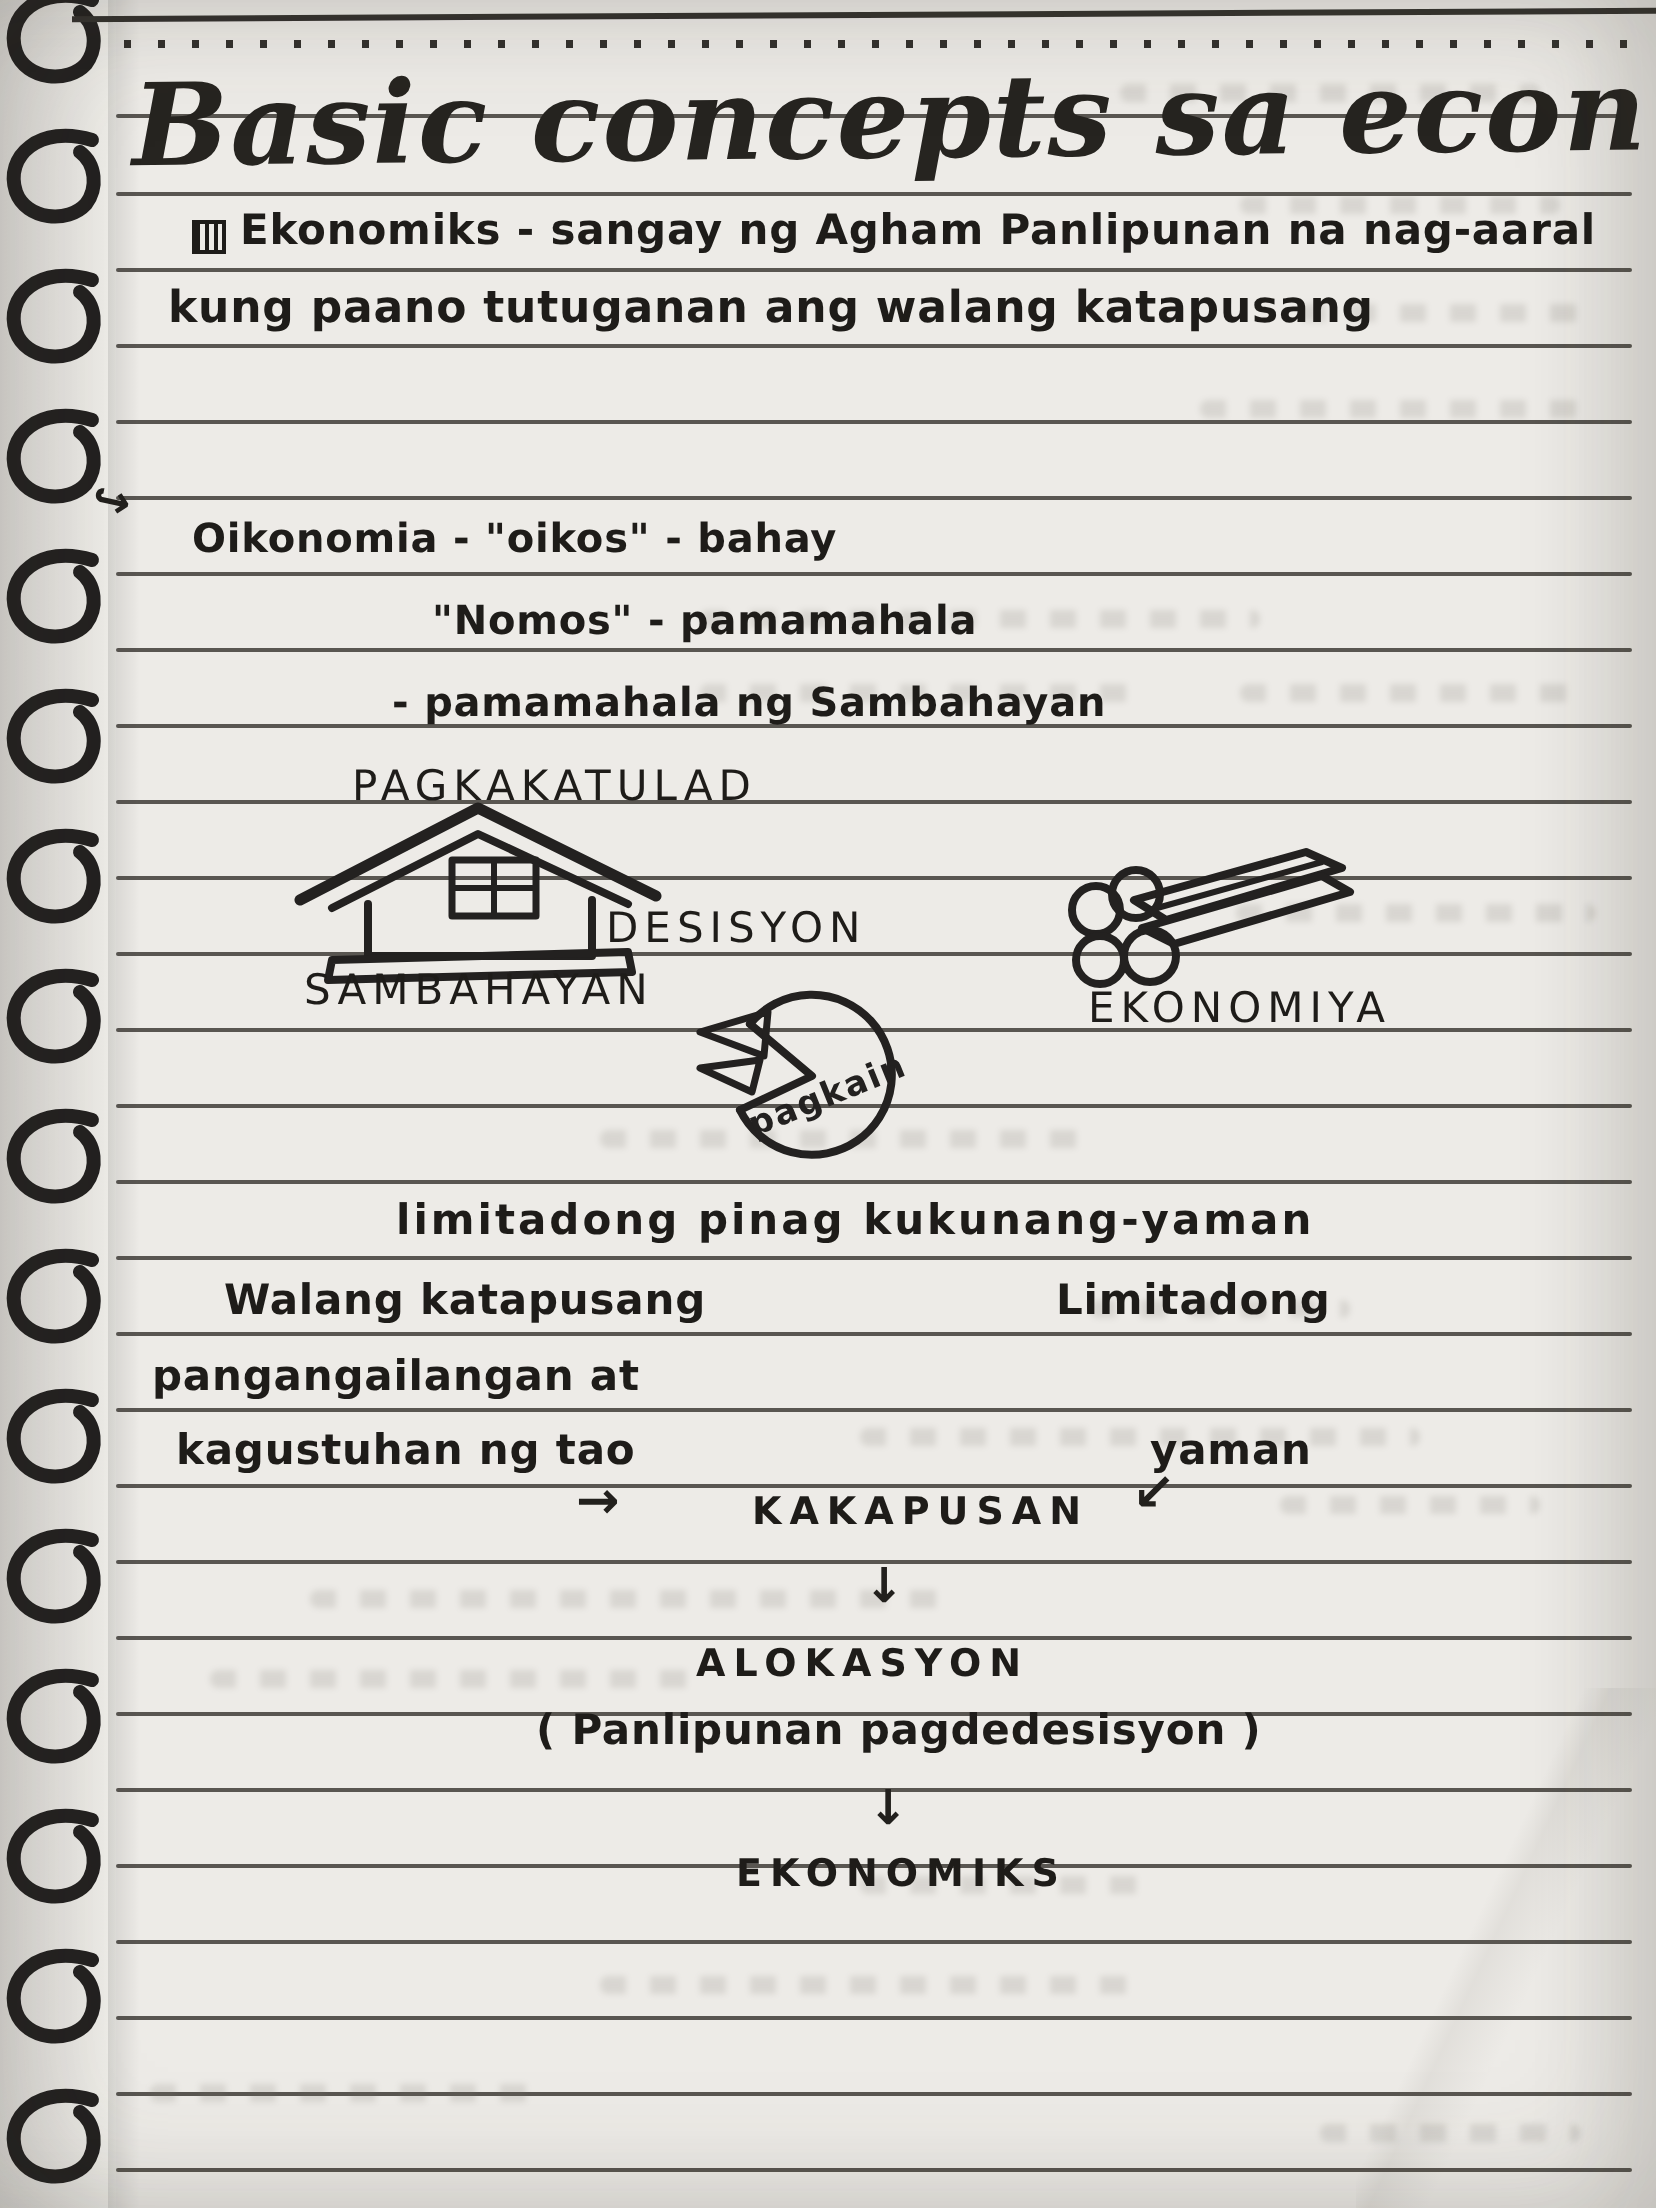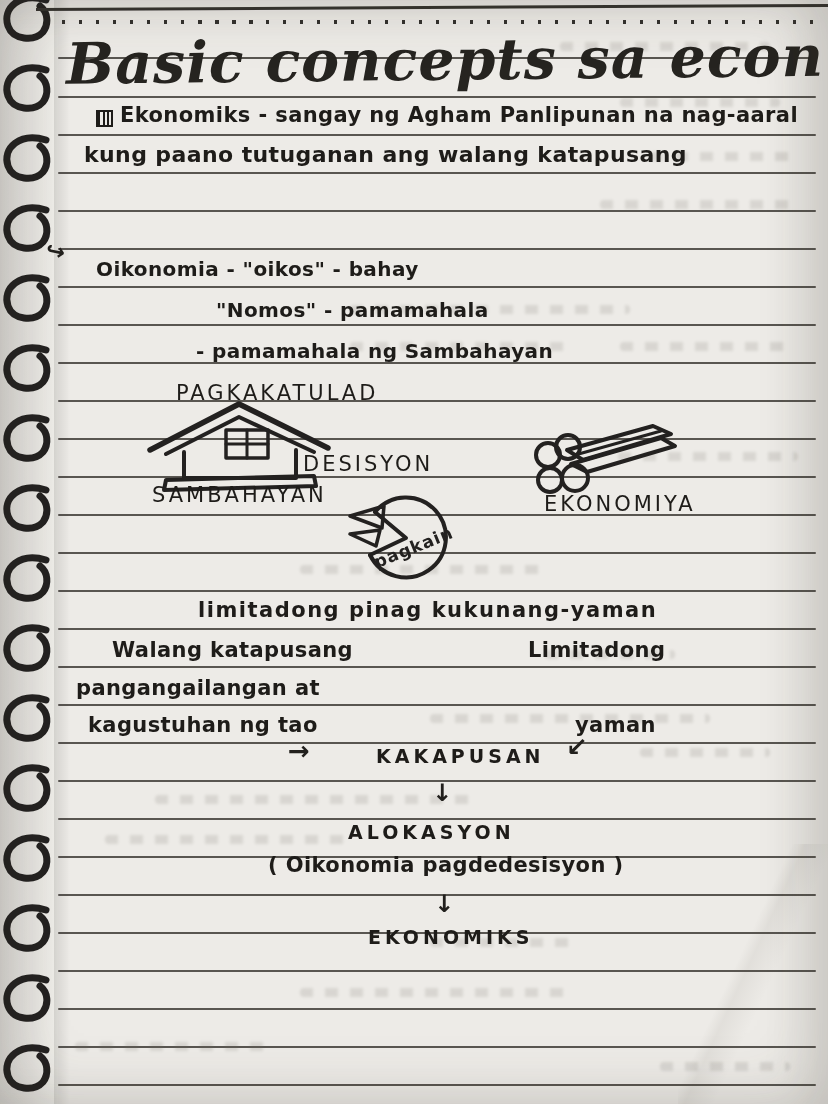--- a/index.html
+++ b/index.html
@@ -200,18 +200,18 @@
   <div class="hw def" style="left:528px;top:638px;">Limitadong</div>
   <div class="hw def" style="left:76px;top:676px;">pangangailangan at</div>
   <div class="hw def" style="left:88px;top:713px;">kagustuhan ng tao</div>
   <div class="hw def" style="left:575px;top:713px;">yaman</div>
 
   <div class="hw arrow" style="left:288px;top:736px;">→</div>
   <div class="hw flowcaps" style="left:376px;top:745px;">KAKAPUSAN</div>
   <div class="hw arrow" style="left:566px;top:732px;">↙</div>
   <div class="hw arrow" style="left:432px;top:779px;font-size:24px;">↓</div>
   <div class="hw flowcaps" style="left:348px;top:821px;">ALOKASYON</div>
-  <div class="hw def" style="left:268px;top:853px;">( Oikonomia  pagdedesisyon )</div>
+  <div class="hw def" style="left:268px;top:853px;">( Panlipunan  pagdedesisyon )</div>
   <div class="hw arrow" style="left:434px;top:890px;font-size:24px;">↓</div>
   <div class="hw flowcaps" style="left:368px;top:926px;">EKONOMIKS</div>
 
   <div class="crease"></div>
 </div>
 
 </body></html>

